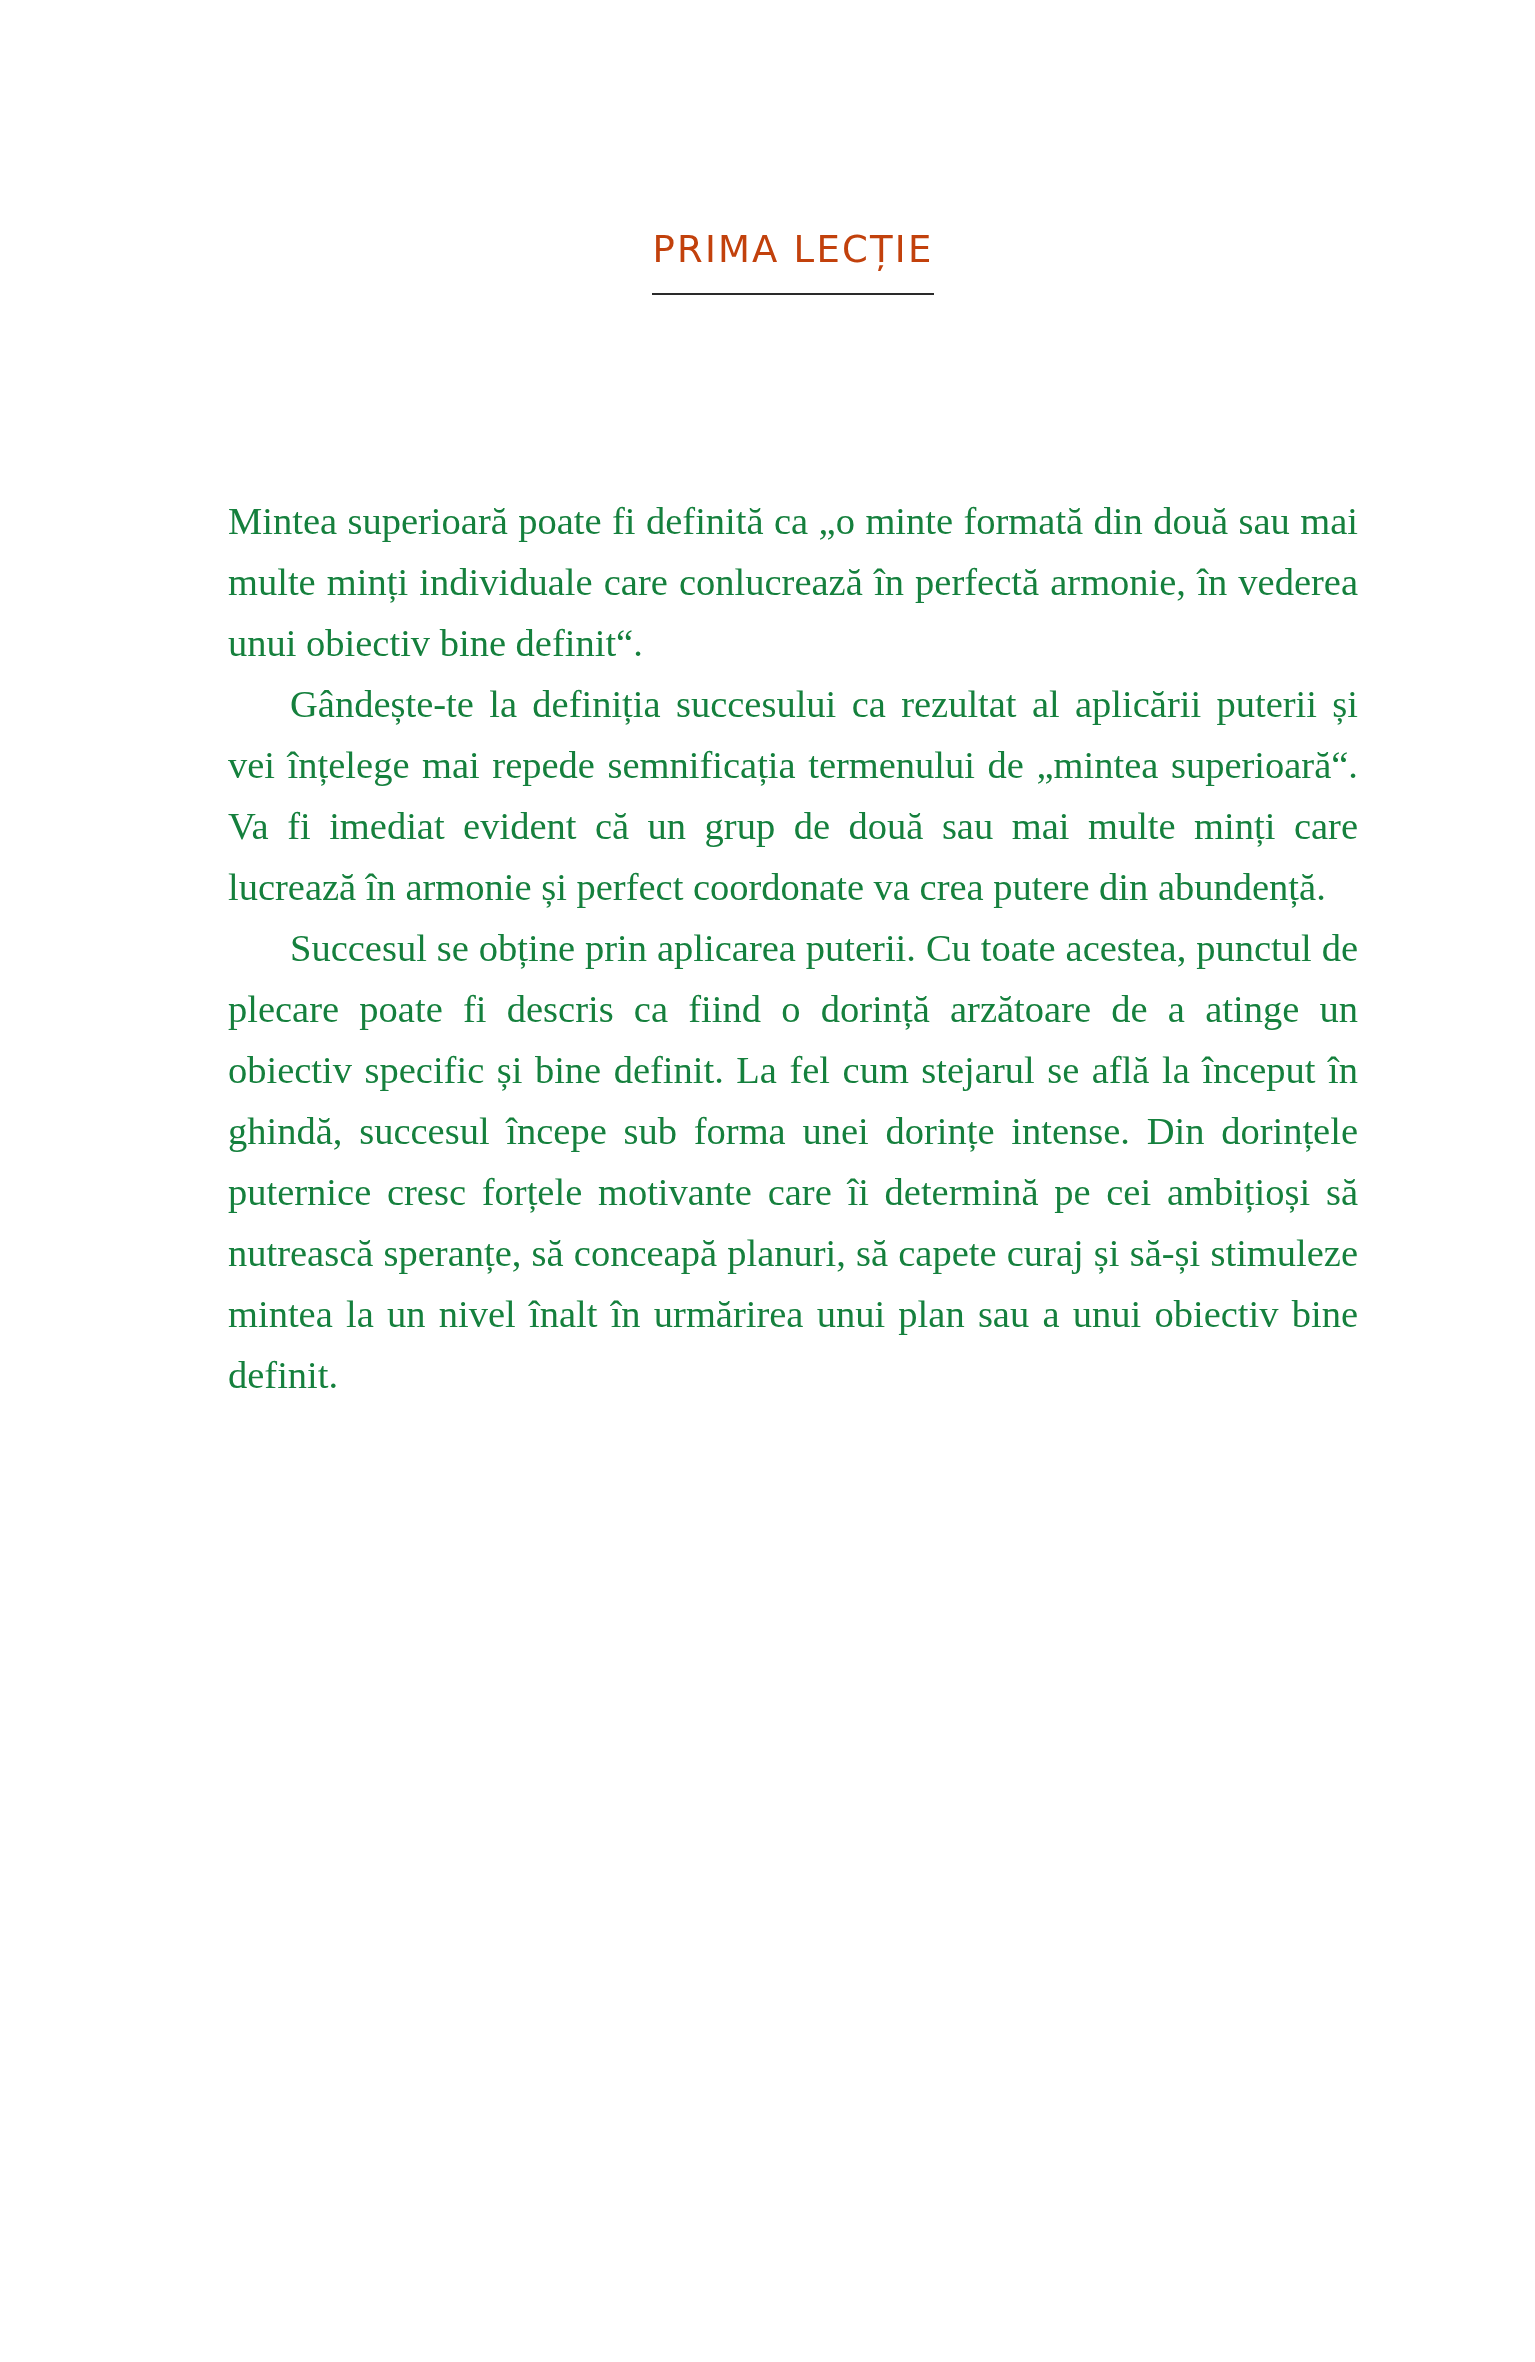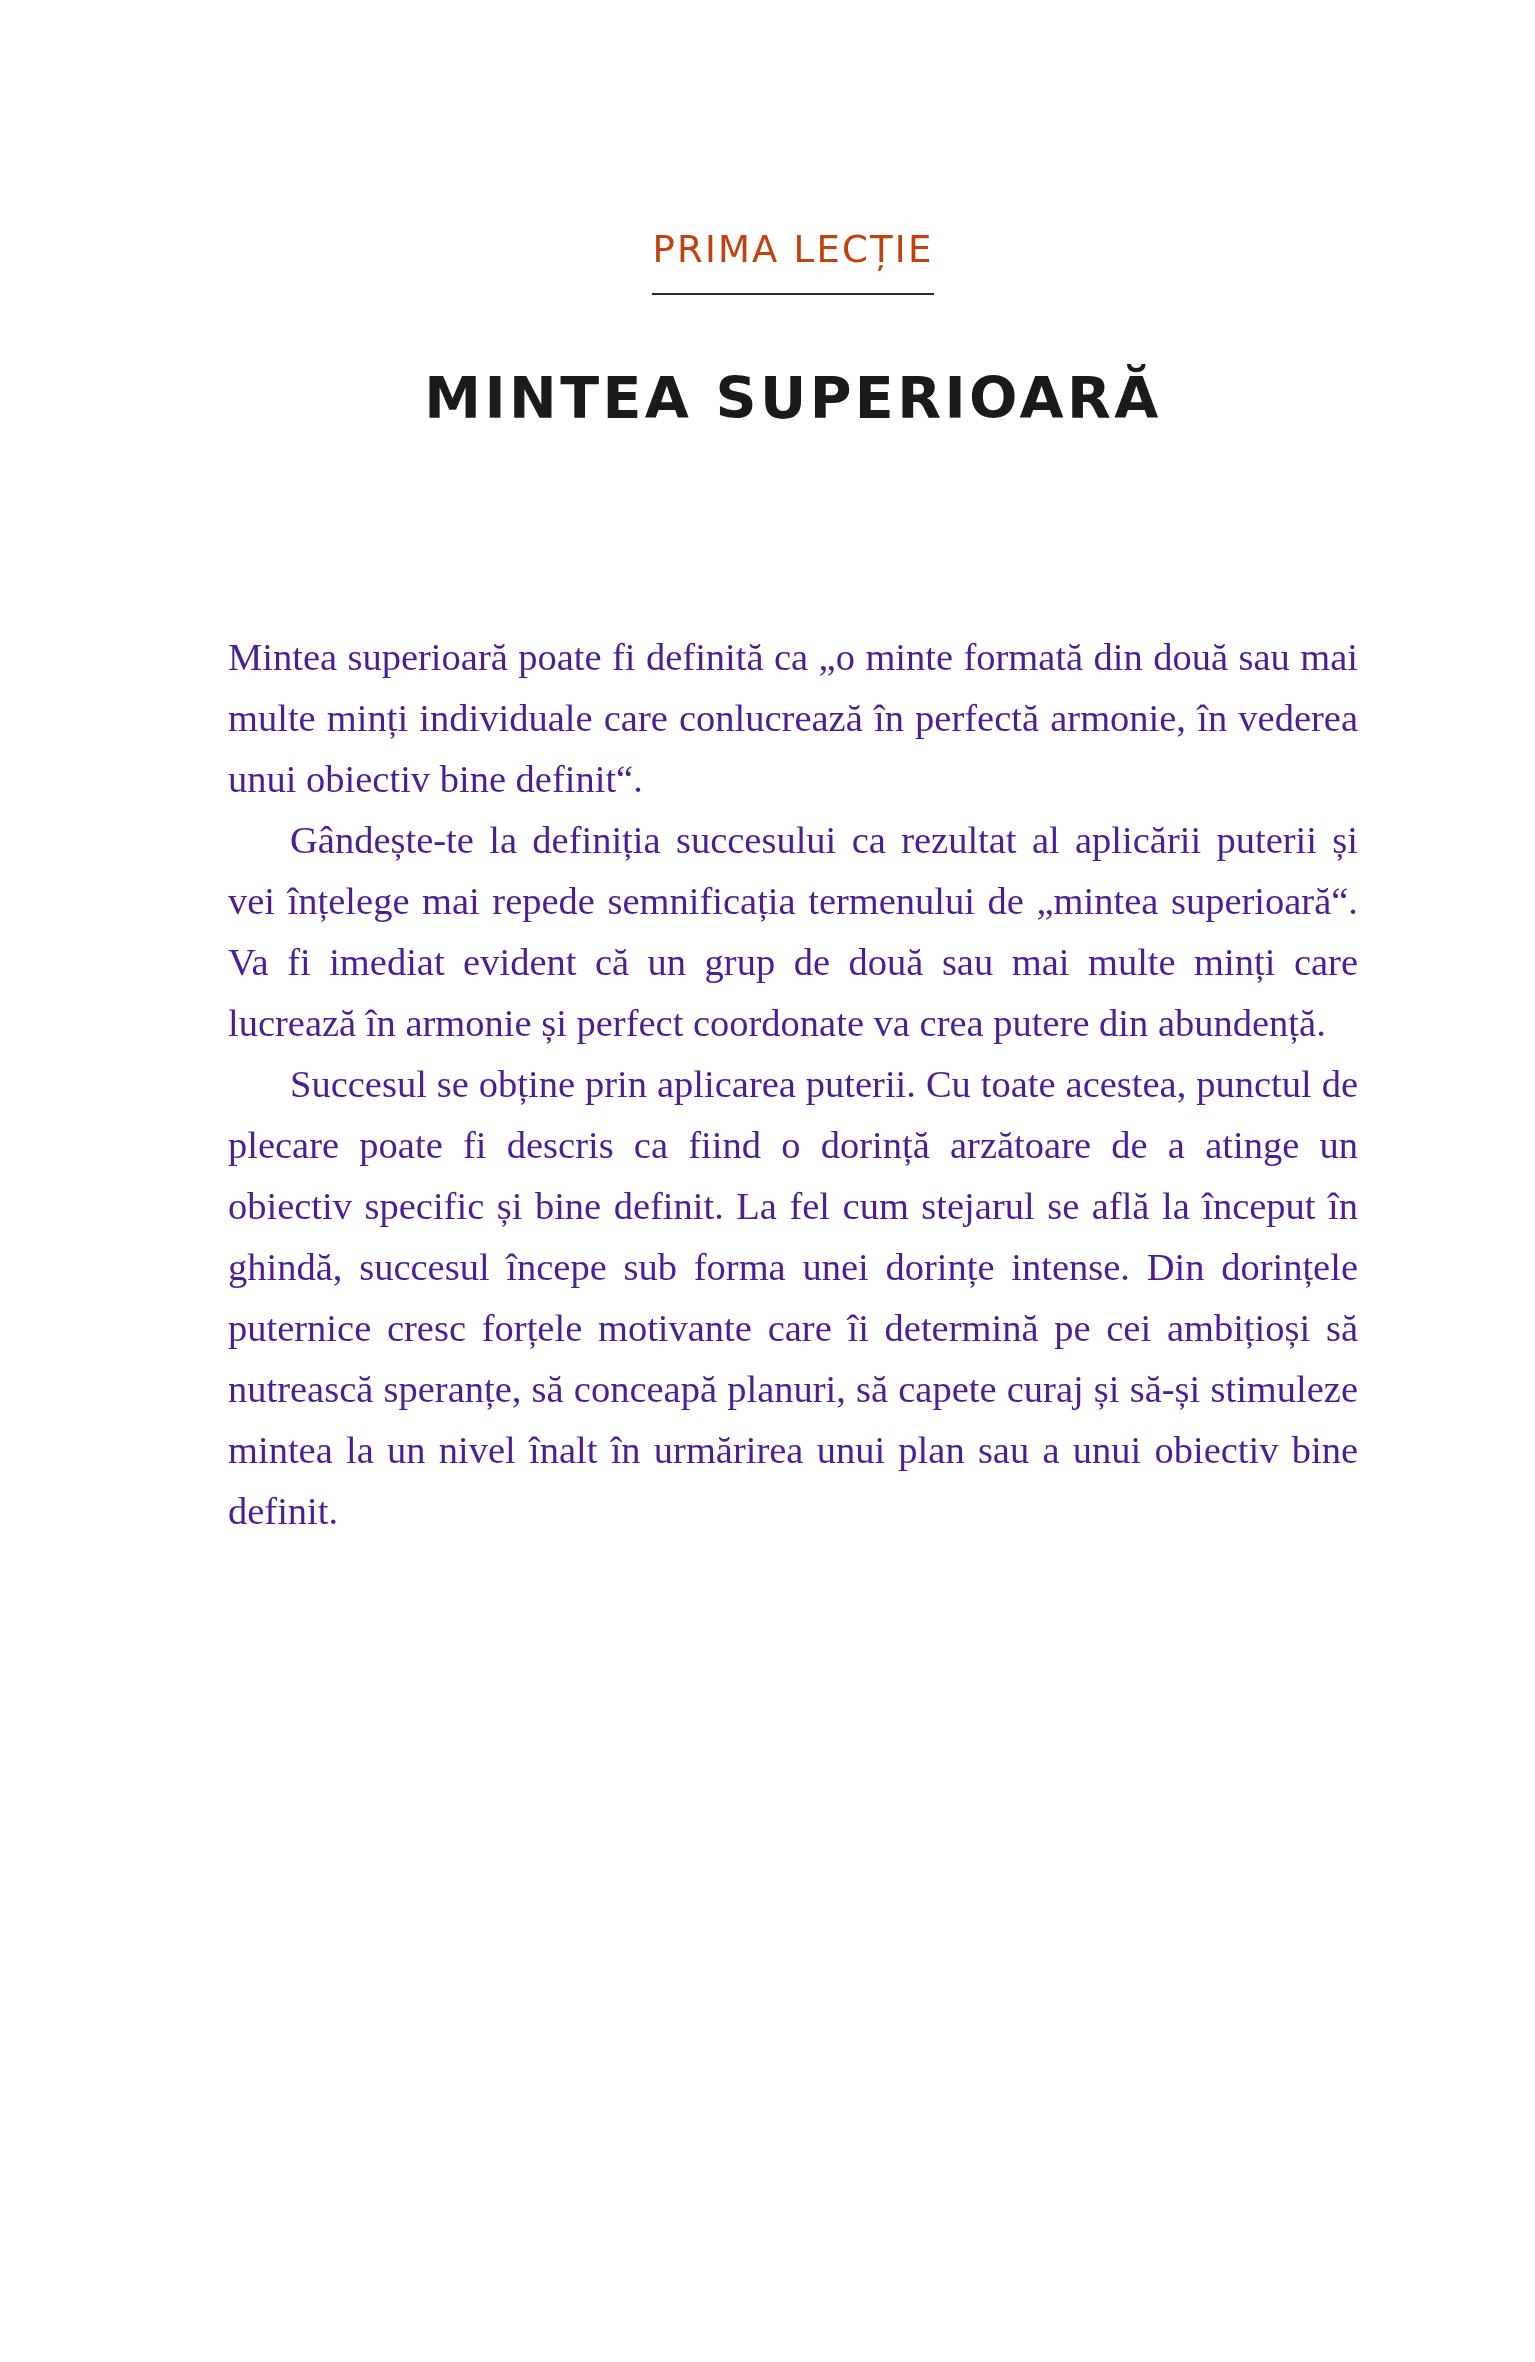--- a/index.html
+++ b/index.html
@@ -62,38 +62,37 @@
   .body-copy {
     margin-top: 196px;
   }
   .body-copy p {
     margin: 0;
     font-family: "Liberation Serif", serif;
     font-size: 38.5px;
     line-height: 1.585;
     text-align: justify;
     text-justify: inter-word;
-    color: #4c1d95;
+    color: #15803d;
     hyphens: manual;
   }
   .body-copy p.indent {
     text-indent: 62px;
   }
 </style>
 </head>
 <body>
 
 <div class="page">
   <div class="content">
 
     <div class="chapter-label-wrap">
       <div class="chapter-label">PRIMA LECȚIE</div>
     </div>
 
-    <h1 class="chapter-title">MINTEA SUPERIOARĂ</h1>
 
     <div class="body-copy">
       <p>Mintea superioară poate fi definită ca „o minte formată din două sau mai multe minți individuale care conlucrează în perfectă armonie, în vederea unui obiectiv bine definit“.</p>
       <p class="indent">Gândește-te la definiția succesului ca rezultat al aplicării puterii și vei înțelege mai repede semnificația termenului de „mintea superioară“. Va fi imediat evident că un grup de două sau mai multe minți care lucrează în armonie și perfect coordonate va crea putere din abundență.</p>
       <p class="indent">Succesul se obține prin aplicarea puterii. Cu toate acestea, punctul de plecare poate fi descris ca fiind o dorință arzătoare de a atinge un obiectiv specific și bine definit. La fel cum stejarul se află la început în ghindă, succesul începe sub forma unei dorințe intense. Din dorințele puternice cresc forțele motivante care îi determină pe cei ambițioși să nutrească speranțe, să conceapă planuri, să capete curaj și să-și stimuleze mintea la un nivel înalt în urmărirea unui plan sau a unui obiectiv bine definit.</p>
     </div>
 
   </div>
 </div>
 

